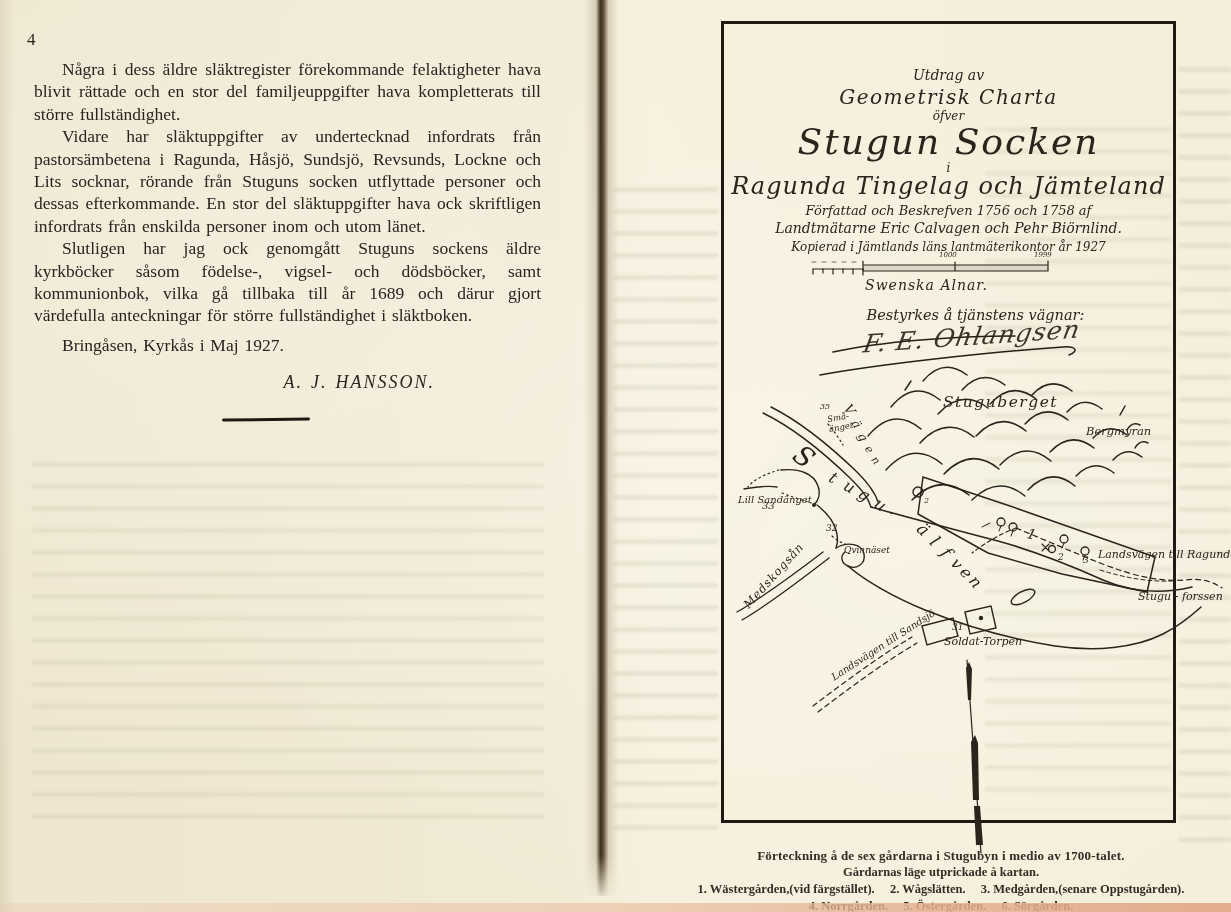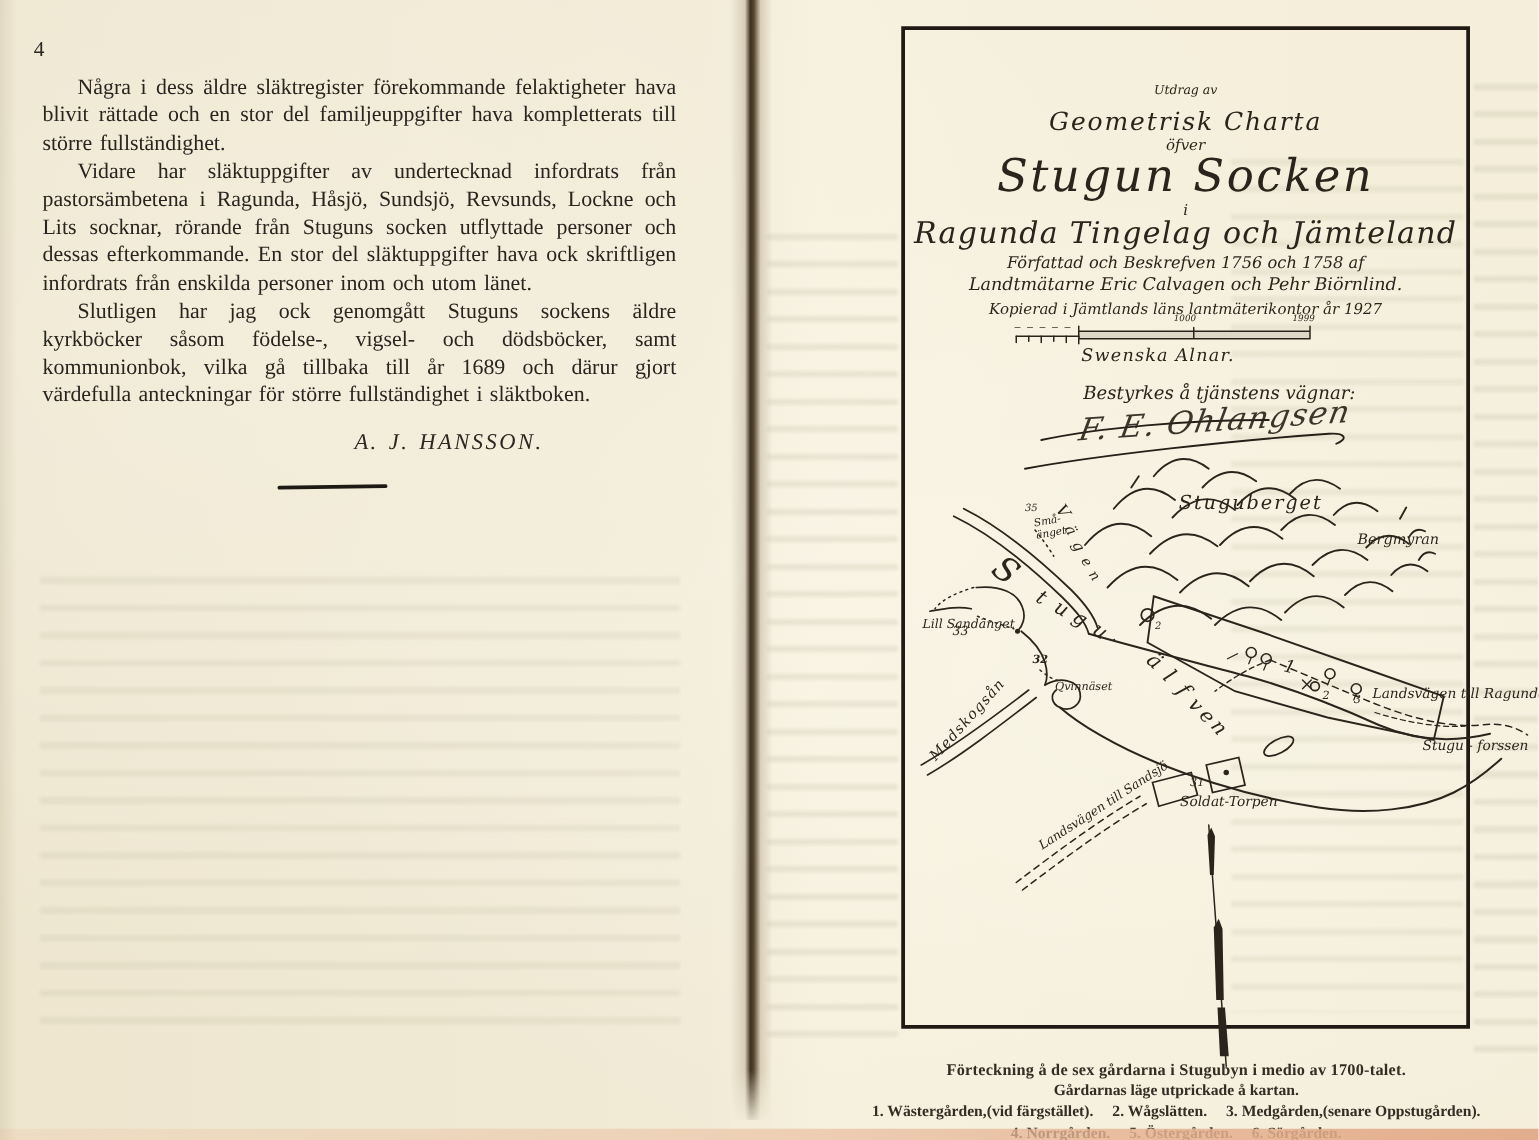--- a/index.html
+++ b/index.html
@@ -61,20 +61,21 @@
 <div id="root">
 
   <div class="edge-shadow-left"></div>
 
   <div class="page-number">4</div>
 
   <div class="text-block">
     <p>Några i dess äldre släktregister förekommande felaktigheter hava blivit rättade och en stor del familjeuppgifter hava kompletterats till större fullständighet.</p>
     <p>Vidare har släktuppgifter av undertecknad infordrats från pastorsämbetena i Ragunda, Håsjö, Sundsjö, Revsunds, Lockne och Lits socknar, rörande från Stuguns socken utflyttade personer och dessas efterkommande. En stor del släktuppgifter hava ock skriftligen infordrats från enskilda personer inom och utom länet.</p>
     <p>Slutligen har jag ock genomgått Stuguns sockens äldre kyrkböcker såsom födelse-, vigsel- och dödsböcker, samt kommunionbok, vilka gå tillbaka till år 1689 och därur gjort värdefulla anteckningar för större fullständighet i släktboken.</p>
+    <p class="dateline">Bringåsen, Kyrkås i Maj 1927.</p>
     <div class="author-sig">A. J. HANSSON.</div>
     <div class="divider"></div>
   </div>
 
   <div class="bleed" style="left:32px; top:455px; width:512px; height:380px; opacity:.75"></div>
   <div class="bleed" style="left:614px; top:180px; width:104px; height:650px;"></div>
   <div class="bleed" style="left:985px; top:120px; width:186px; height:690px; opacity:.8"></div>
   <div class="bleed" style="left:1179px; top:60px; width:52px; height:790px;"></div>
 
   <div class="gutter"></div>
@@ -179,21 +180,21 @@
 
       <g>
         <path d="M967,660 L981,853" stroke-width="1.2"></path>
         <path d="M966,668 L969,662 L972,669 L971,700 L968,700 Z" fill="#2a241c" stroke="none"></path>
         <path d="M971,742 L975,735 L978,743 L979,800 L973,800 Z" fill="#2a241c" stroke="none"></path>
         <path d="M974,806 L980,806 L983,845 L976,845 Z" fill="#2a241c" stroke="none"></path>
       </g>
     </g>
   </svg>
 
-  <div class="hc" style="top:67px; font-size:10px;">Utdrag av</div>
+  <div class="hc" style="top:67px; font-size:14px;">Utdrag av</div>
   <div class="hc" style="top:85px; font-size:20px; letter-spacing:1.5px;">Geometrisk Charta</div>
   <div class="hc" style="top:109px; font-size:12px;">öfver</div>
   <div class="hc" style="top:121px; font-size:36px; letter-spacing:2px;">Stugun Socken</div>
   <div class="hc" style="top:161px; font-size:12px;">i</div>
   <div class="hc" style="top:172px; font-size:24px; letter-spacing:1px;">Ragunda Tingelag och Jämteland</div>
   <div class="hc" style="top:203px; font-size:13px;">Författad och Beskrefven 1756 och 1758 af</div>
   <div class="hc" style="top:220px; font-size:14px;">Landtmätarne Eric Calvagen och Pehr Biörnlind.</div>
   <div class="hc" style="top:240px; font-size:12px;">Kopierad i Jämtlands läns lantmäterikontor år 1927</div>
 
   <span class="maplabel" style="left:939px; top:252px; font-size:7px;">1000</span>
@@ -222,21 +223,21 @@
   <span class="maplabel" style="left:845px; top:403px; font-size:13px; transform:rotate(55deg);">V</span>
   <span class="maplabel" style="left:853px; top:418px; font-size:12px; transform:rotate(60deg);">ä</span>
   <span class="maplabel" style="left:859px; top:431px; font-size:12px; transform:rotate(62deg);">g</span>
   <span class="maplabel" style="left:866px; top:444px; font-size:11px; transform:rotate(58deg);">e</span>
   <span class="maplabel" style="left:872px; top:455px; font-size:11px; transform:rotate(55deg);">n</span>
 
   <span class="maplabel" style="left:820px; top:403px; font-size:8px;">35</span>
   <span class="maplabel" style="left:828px; top:412px; font-size:8.5px; white-space:normal; width:36px; display:inline-block; transform:rotate(-10deg); line-height:1.15;">Små-änget</span>
   <span class="maplabel" style="left:762px; top:477px; font-size:10px;margin-top:24px;">33</span>
   <span class="maplabel" style="left:738px; top:495px; font-size:10px;">Lill Sandänget</span>
-  <span class="maplabel" style="left:826px; top:524px; font-size:9px;font-weight:bold;">32</span>
+  <span class="maplabel" style="left:826px; top:524px; font-size:9px;">32</span>
   <span class="maplabel" style="left:844px; top:546px; font-size:9px;">Qvinnäset</span>
   <span class="maplabel" style="left:742px; top:603px; font-size:11.5px; letter-spacing:1px; transform:rotate(-48deg); transform-origin:left top;">Medskogsån</span>
   <span class="maplabel" style="left:830px; top:674px; font-size:10px; transform:rotate(-33deg); transform-origin:left top;">Landsvägen till Sandsjö</span>
   <span class="maplabel" style="left:1098px; top:549px; font-size:11px;">Landsvägen till Ragundä</span>
   <span class="maplabel" style="left:1138px; top:591px; font-size:11px;">Stugu - forssen</span>
   <span class="maplabel" style="left:944px; top:636px; font-size:11px;">Soldat-Torpen</span>
   <span class="maplabel" style="left:952px; top:623px; font-size:9px;">31</span>
   <span class="maplabel" style="left:1027px; top:527px; font-size:14px; transform:rotate(14deg);">1</span>
   <span class="maplabel" style="left:1058px; top:553px; font-size:9px;">2</span>
   <span class="maplabel" style="left:1083px; top:556px; font-size:9px;">3</span>

